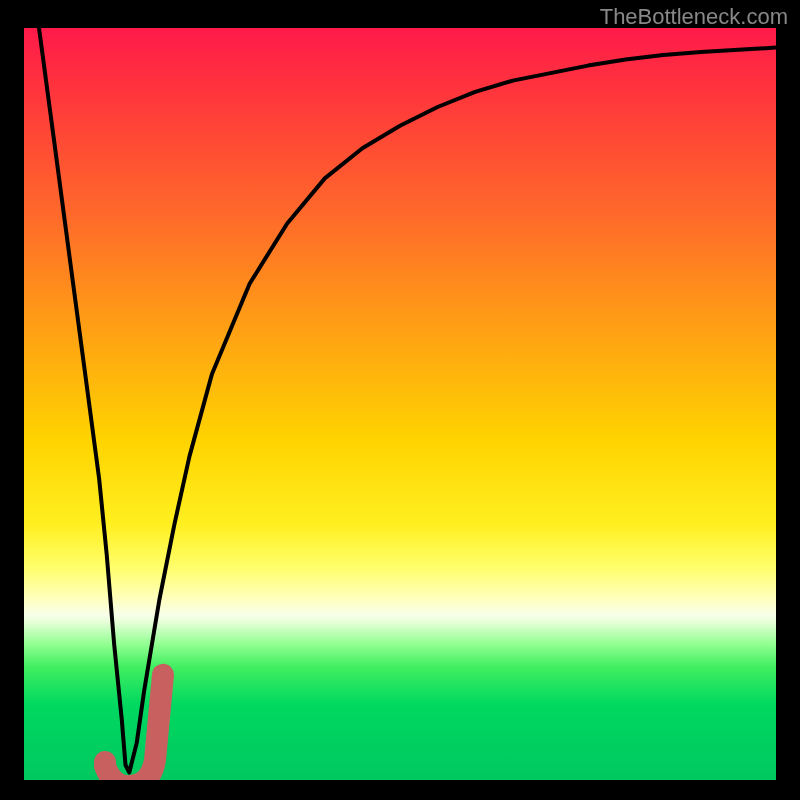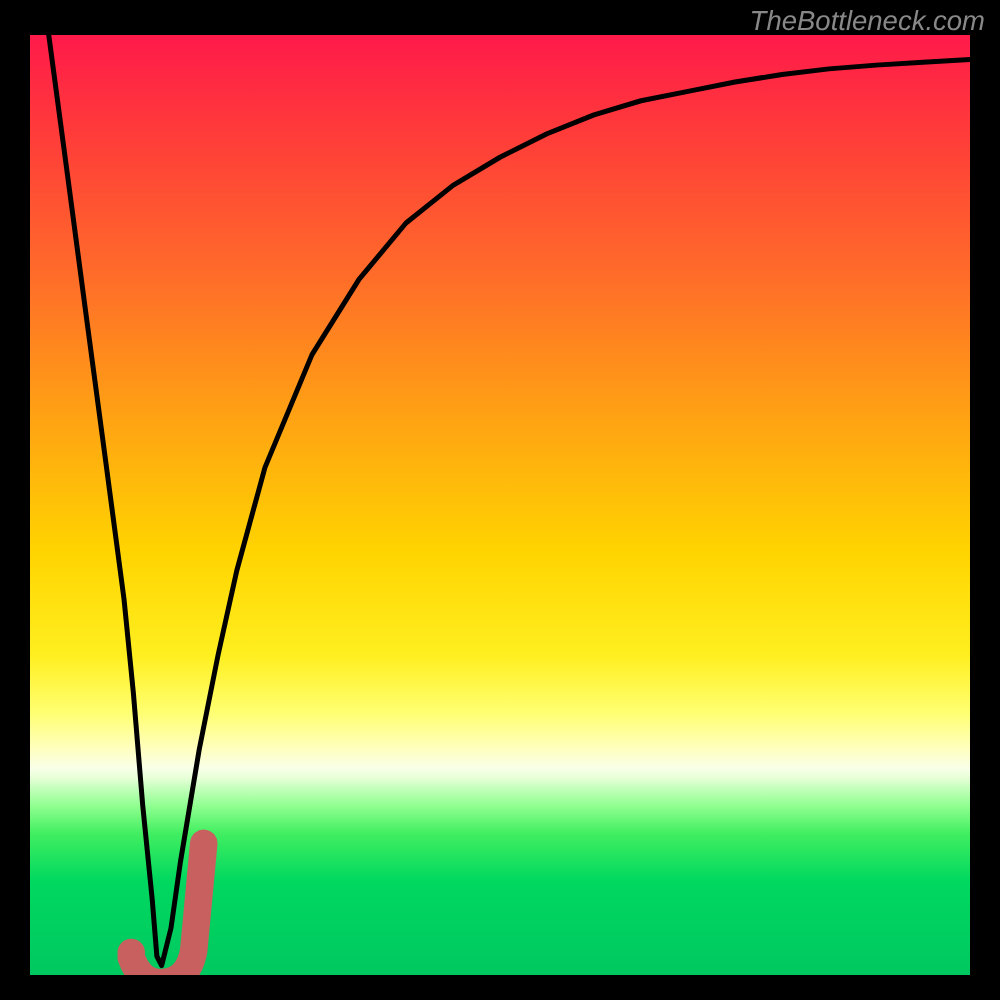--- a/index.html
+++ b/index.html
@@ -12,21 +12,20 @@
     overflow: hidden;
   }
   .watermark {
     position: absolute;
     top: 4px;
     right: 12px;
     color: #888;
     font-size: 22px;
     font-weight: normal;
     z-index: 10;
-    font-style: italic;
   }
   .plot-area {
     position: absolute;
     top: 28px;
     left: 24px;
     width: 752px;
     height: 752px;
     background: linear-gradient(to bottom,
       #ff1a4a 0%,
       #ff3a3a 10%,

